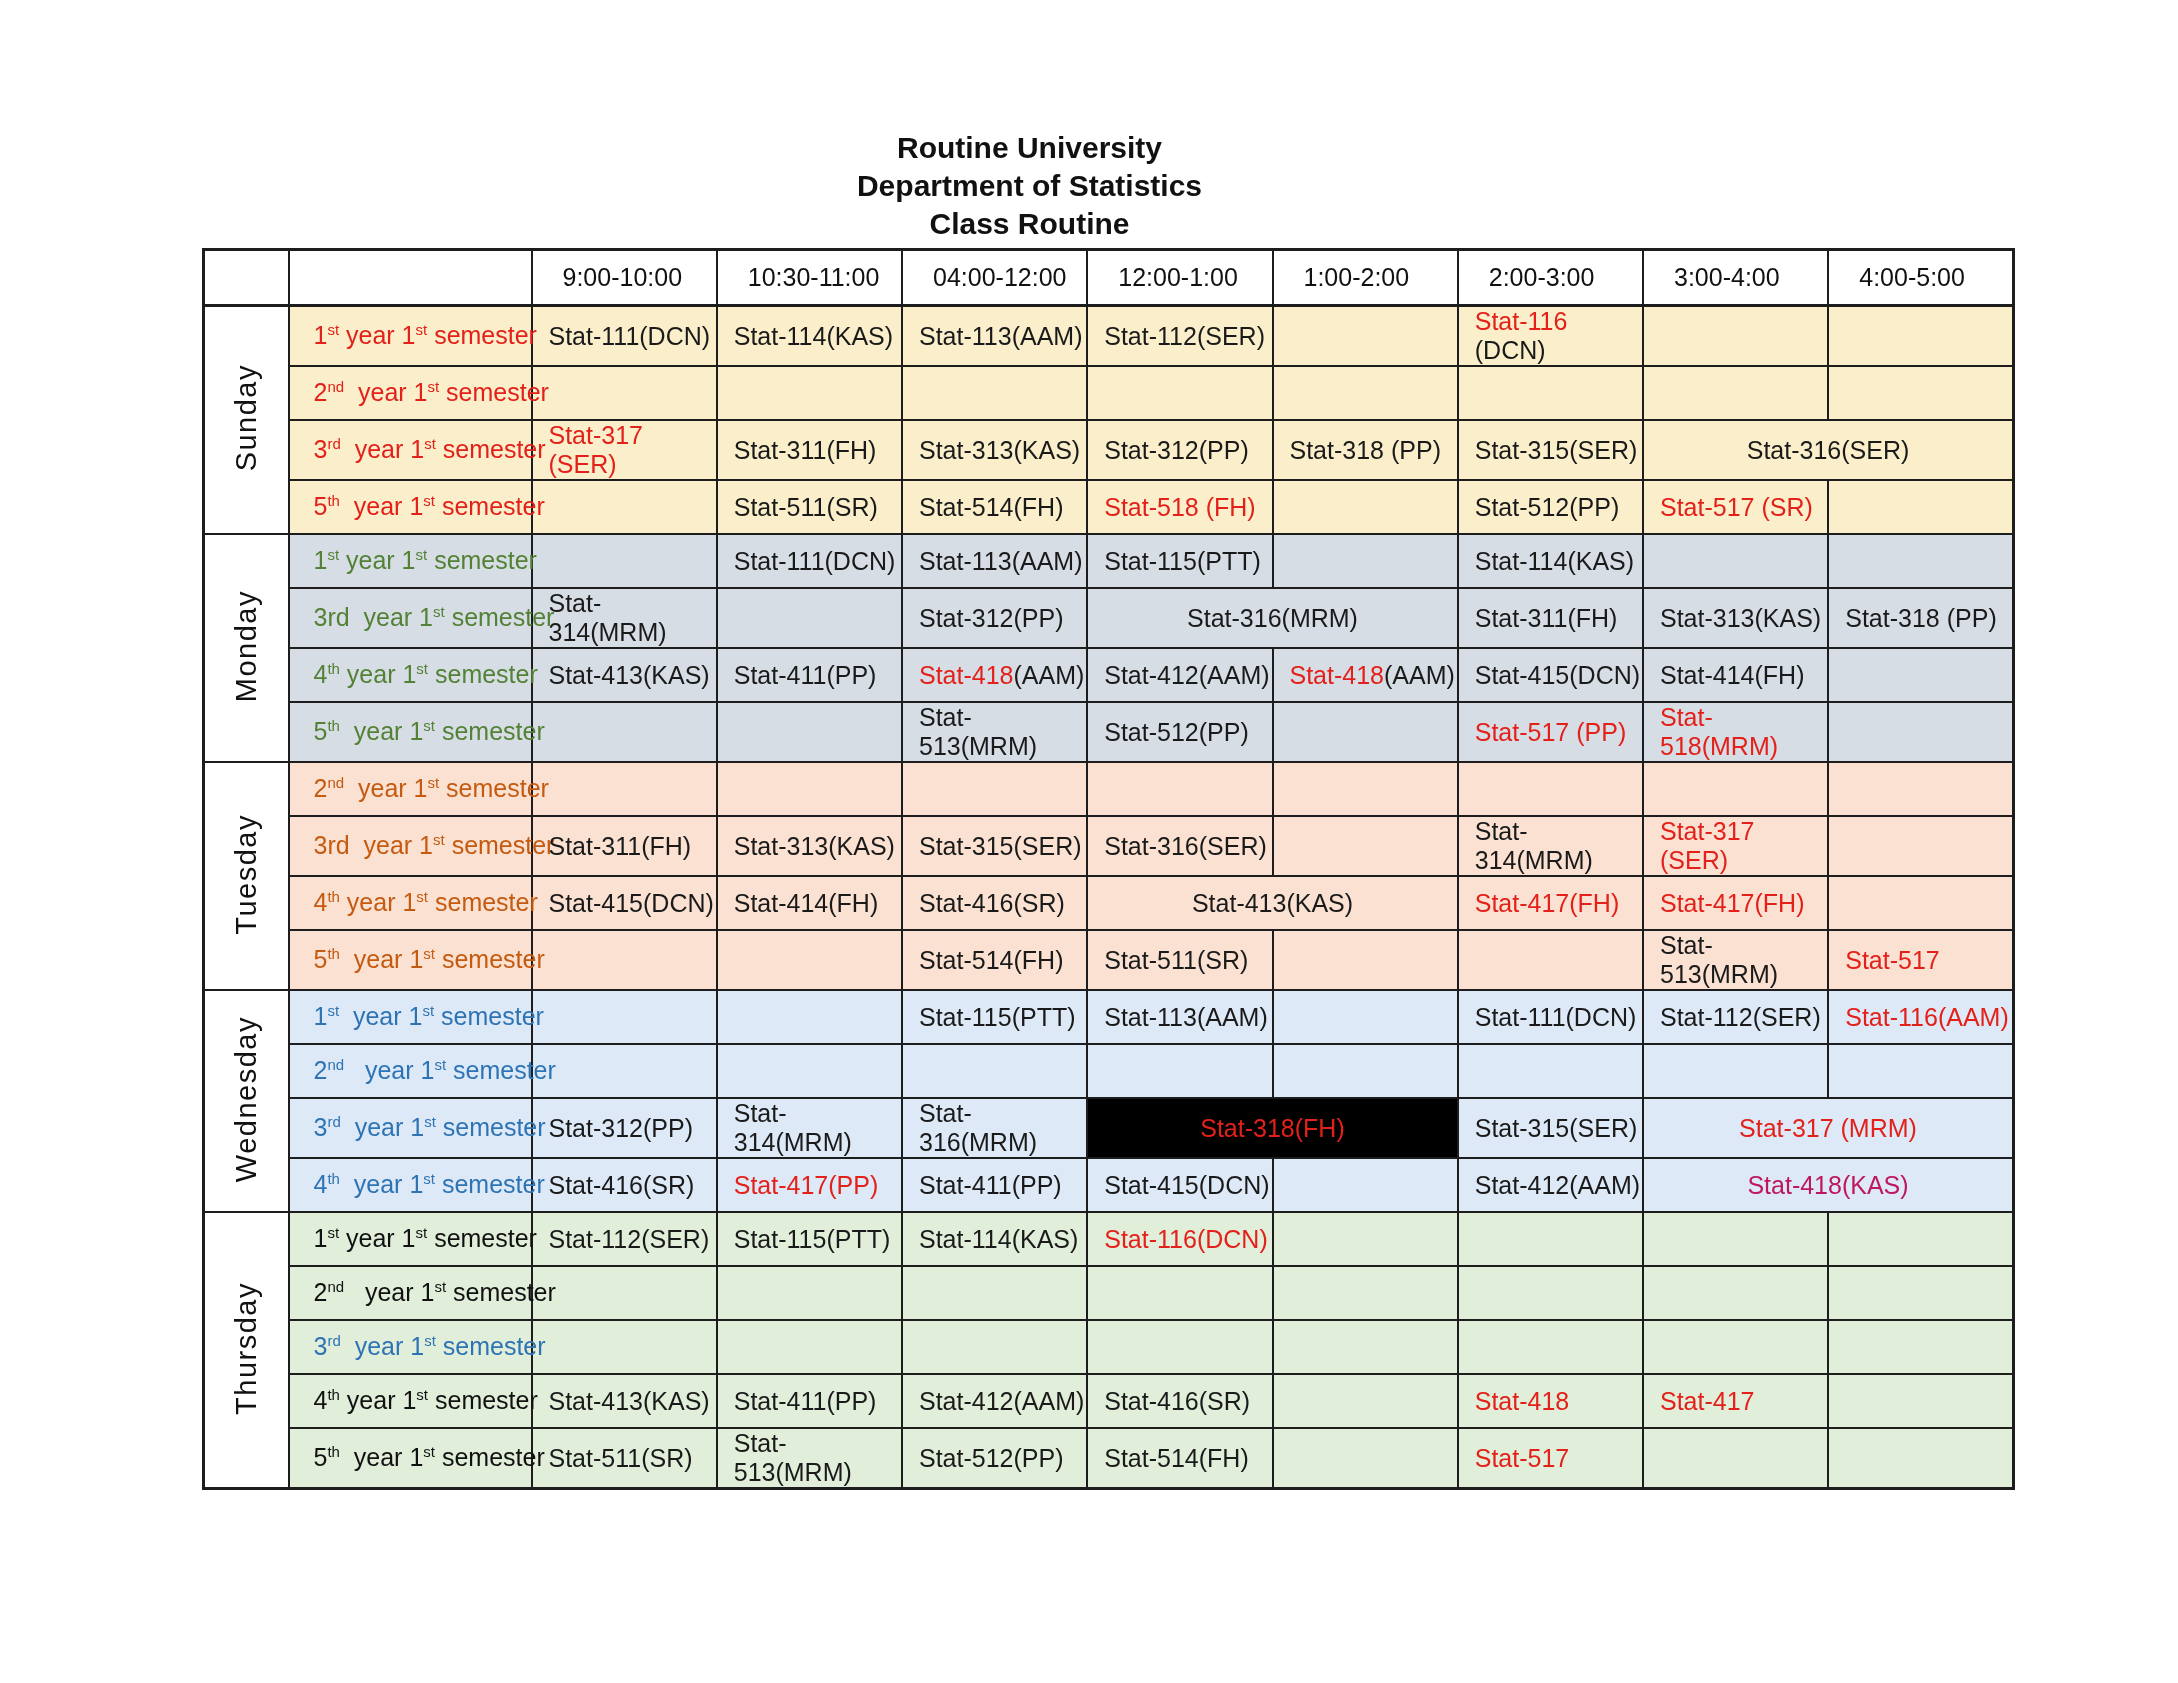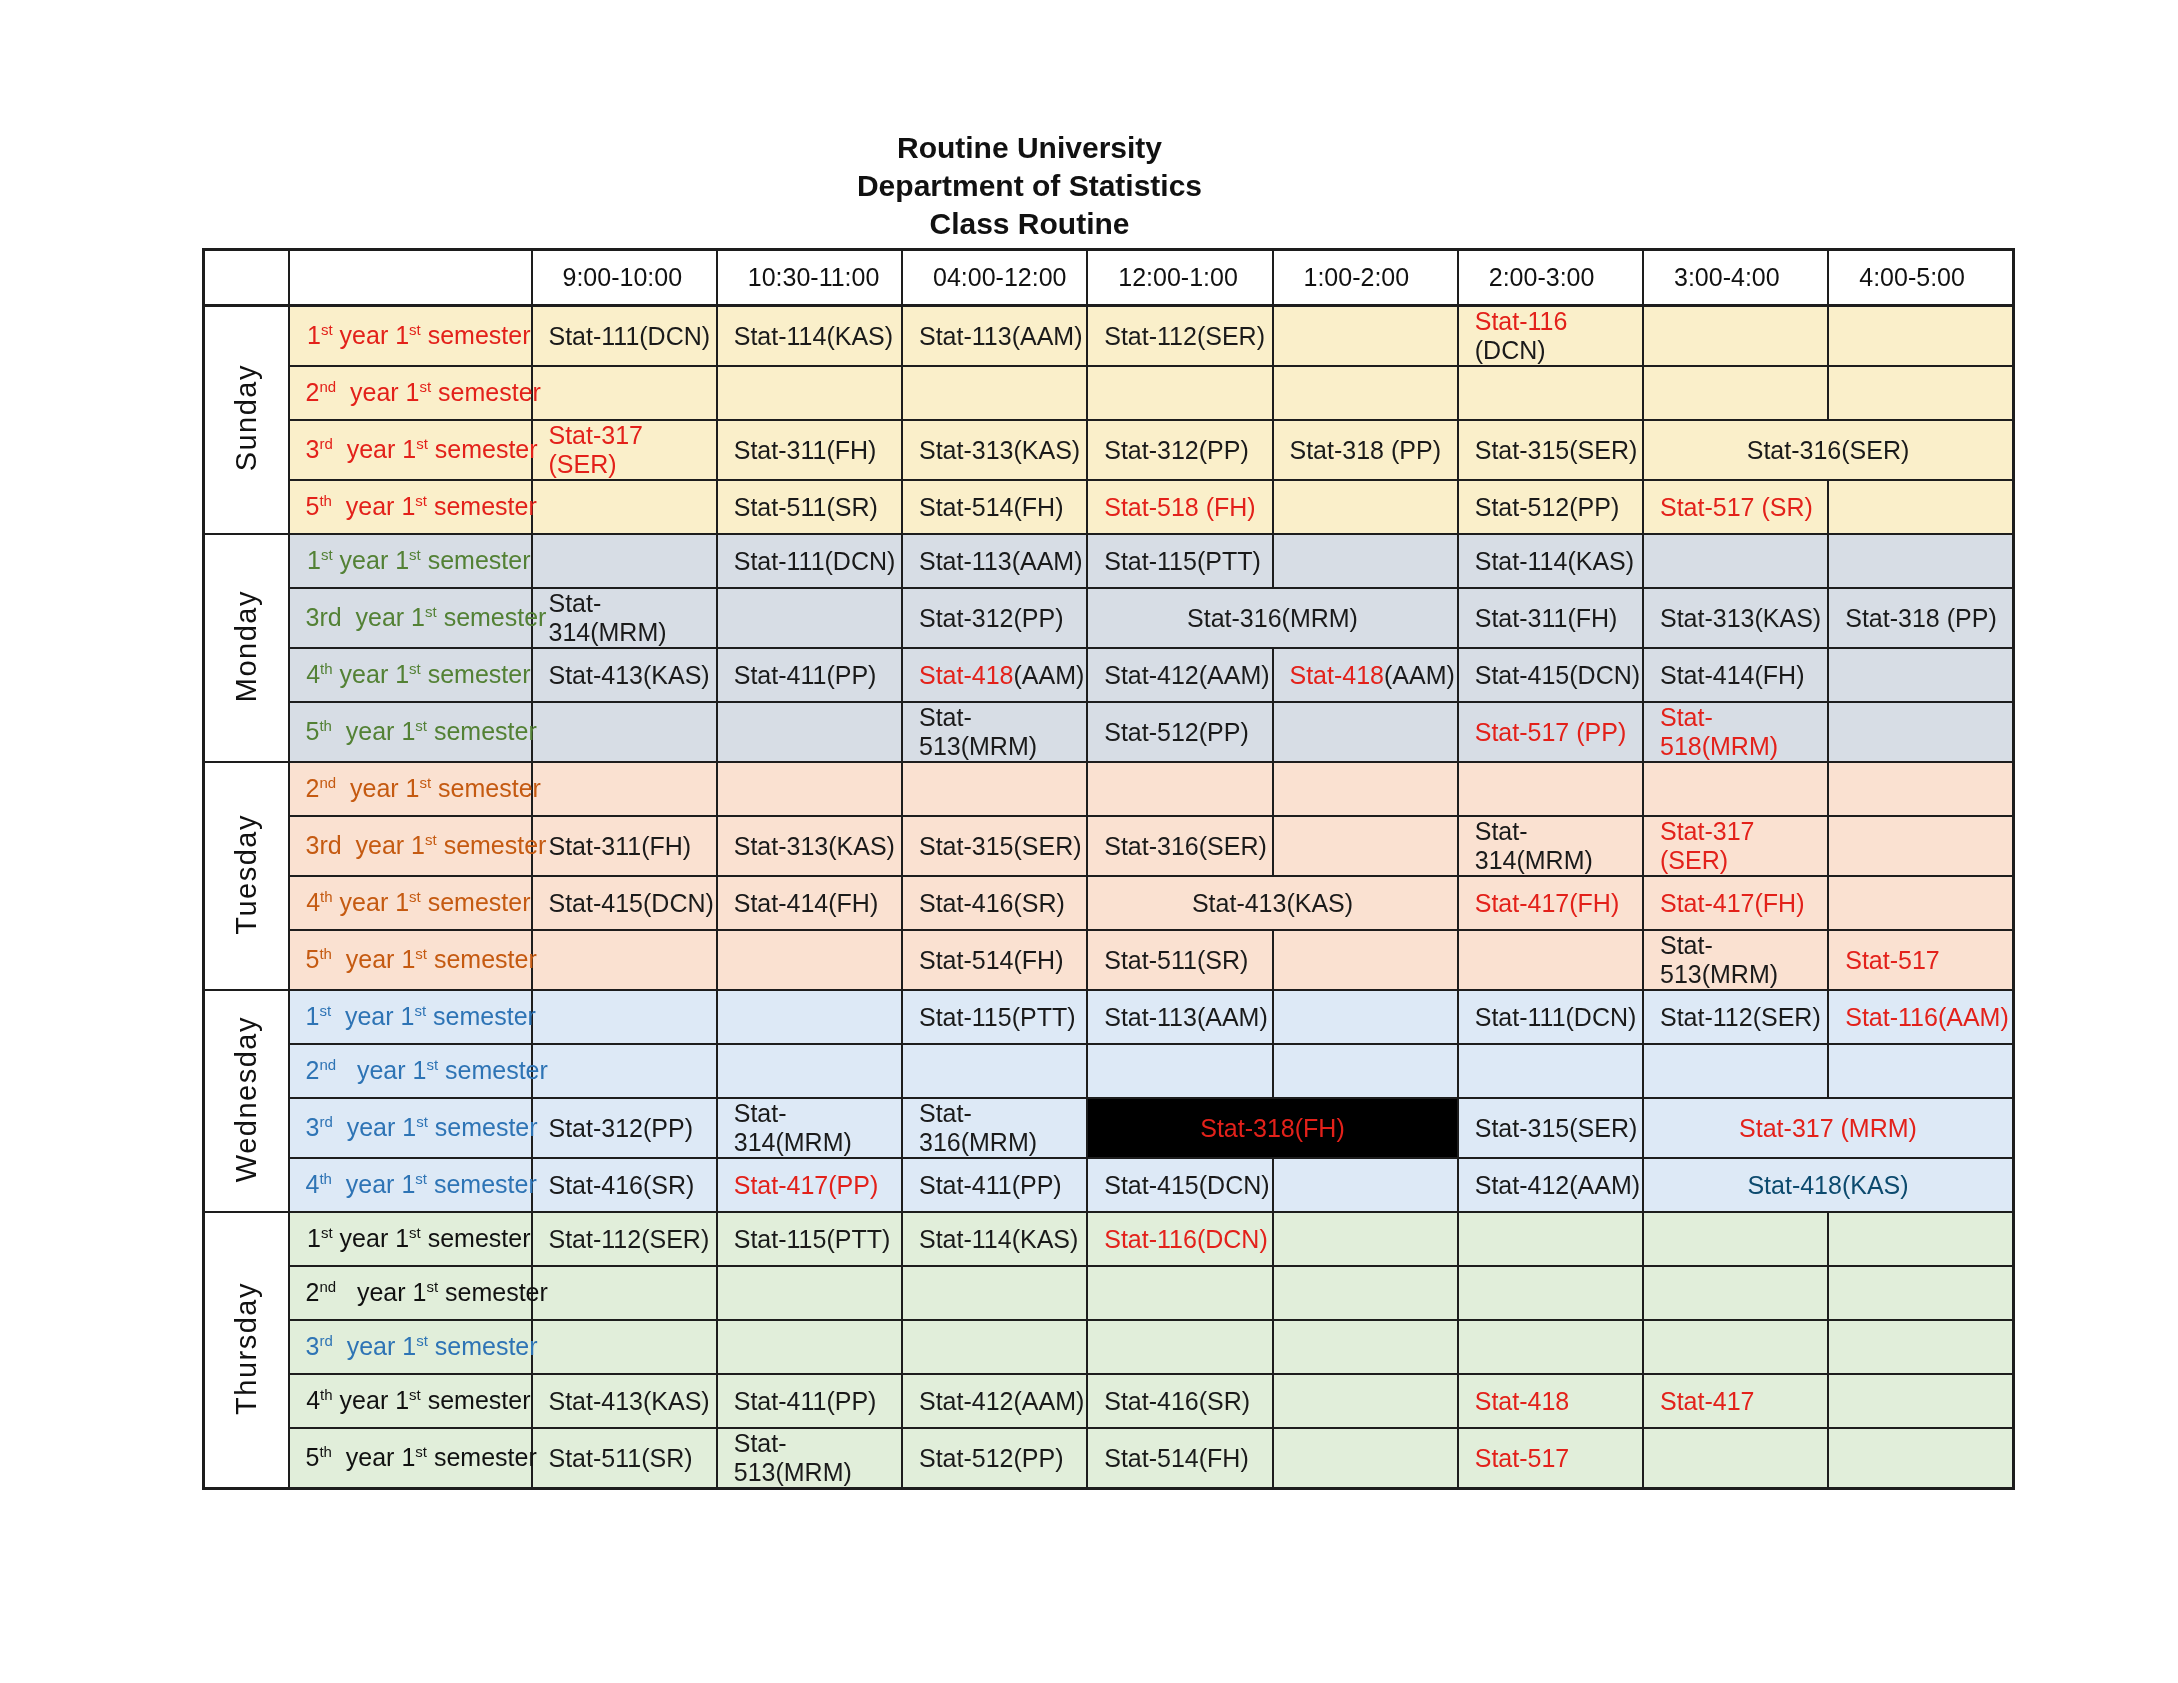--- a/index.html
+++ b/index.html
@@ -18,21 +18,21 @@
   #routine-table thead tr { height:56px; }
   #routine-table tbody tr { height:54px; }
   #routine-table thead th { background:#ffffff; font-weight:400; font-size:25px; color:#111111;
     text-align:left; padding-left:30px; border-bottom:3px solid #1d1d1d; }
   tr.day-first td { border-top:3px solid #1d1d1d; }
 
   td.day-cell { background:#ffffff !important; text-align:center; }
   .day-text { display:inline-block; writing-mode:vertical-rl; transform:rotate(180deg);
     font-size:29px; color:#111111; letter-spacing:1.5px; }
 
-  td.label-cell { font-size:25px; padding-left:16px; white-space:pre; text-align:right; }
+  td.label-cell { font-size:25px; padding-left:24px; white-space:pre; text-align:right; }
   td.label-cell sup, td.course-cell sup { font-size:0.6em; }
 
   td.course-cell { font-size:25px; color:#1a1a1a; padding-left:16px; text-align:left; }
   td.c-span { text-align:center; padding-left:0; }
 </style>
 </head>
 <body>
 
 <div id="page">
 
@@ -235,21 +235,21 @@
           <td class="course-cell c-span" colspan="2" style="background: rgb(221, 233, 246); color: rgb(227, 33, 26);">Stat-317 (MRM)</td>
         </tr>
         <tr>
           <td class="label-cell" style="color: rgb(46, 116, 181); background: rgb(221, 233, 246);">4<sup>th</sup>  year 1<sup>st</sup> semester</td>
           <td class="course-cell" style="background: rgb(221, 233, 246);">Stat-416(SR)</td>
           <td class="course-cell" style="background: rgb(221, 233, 246); color: rgb(227, 33, 26);">Stat-417(PP)</td>
           <td class="course-cell" style="background: rgb(221, 233, 246);">Stat-411(PP)</td>
           <td class="course-cell" style="background: rgb(221, 233, 246);">Stat-415(DCN)</td>
           <td class="course-cell" style="background: rgb(221, 233, 246);"></td>
           <td class="course-cell" style="background: rgb(221, 233, 246);">Stat-412(AAM)</td>
-          <td class="course-cell c-span" colspan="2" style="background: rgb(221, 233, 246); color: #0c4a6e;">Stat-418(KAS)</td>
+          <td class="course-cell c-span" colspan="2" style="background: rgb(221, 233, 246); color: #be185d;">Stat-418(KAS)</td>
         </tr>
         <tr class="day-first">
           <td class="day-cell" rowspan="5"><div class="day-text">Thursday</div></td>
           <td class="label-cell" style="color: rgb(17, 17, 17); background: rgb(225, 238, 218);">1<sup>st</sup> year 1<sup>st</sup> semester</td>
           <td class="course-cell" style="background: rgb(225, 238, 218);">Stat-112(SER)</td>
           <td class="course-cell" style="background: rgb(225, 238, 218);">Stat-115(PTT)</td>
           <td class="course-cell" style="background: rgb(225, 238, 218);">Stat-114(KAS)</td>
           <td class="course-cell" style="background: rgb(225, 238, 218); color: rgb(227, 33, 26);">Stat-116(DCN)</td>
           <td class="course-cell" style="background: rgb(225, 238, 218);"></td>
           <td class="course-cell" style="background: rgb(225, 238, 218);"></td>

